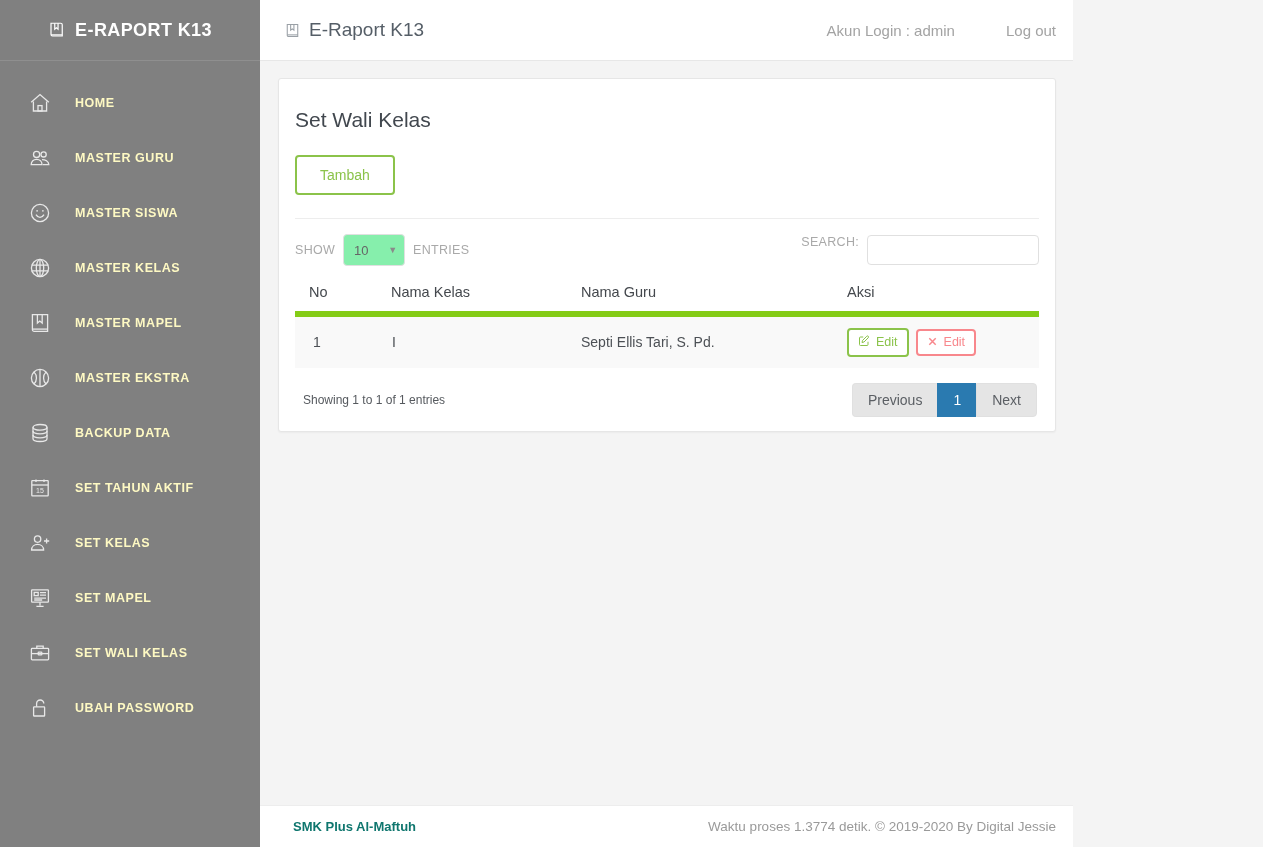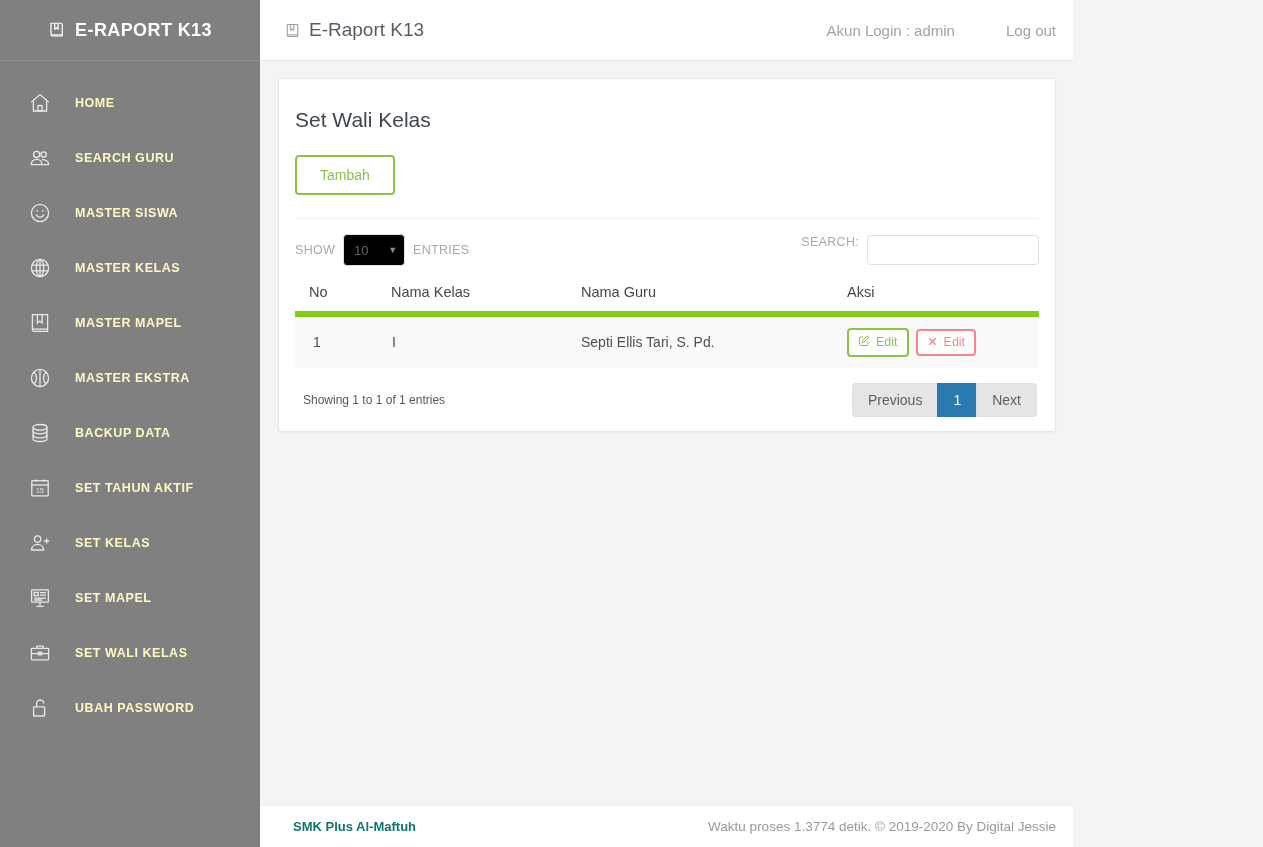--- a/index.html
+++ b/index.html
@@ -115,21 +115,21 @@
     border-top: 1px solid #ededed;
     padding-top: 15px;
     display: flex; align-items: center;
   }
   .length-box { display: flex; align-items: center; gap: 8px; }
   .lbl-muted { color: #a9a9a9; font-size: 12.5px; letter-spacing: 0.3px; }
   .select-wrap { position: relative; }
   .entries-select {
     appearance: none; -webkit-appearance: none;
     border: 1px solid #e0e0e0; border-radius: 4px;
-    background: #000000;
+    background: #86efac;
     height: 32px; width: 62px;
     padding: 0 20px 0 10px;
     font-size: 13px; color: #666;
     font-family: "Liberation Sans", sans-serif;
     cursor: pointer;
   }
   .select-caret {
     position: absolute; right: 8px; top: 50%;
     transform: translateY(-50%);
     pointer-events: none;
@@ -243,21 +243,21 @@
 
       <a class="menu-item">
         <span class="menu-icon">
           <svg width="24" height="24" viewBox="0 0 24 24" fill="none" stroke="currentColor" stroke-width="1.3">
             <circle cx="8.6" cy="8.4" r="3.1"></circle>
             <path d="M3.2 18.6c0-3.2 2.4-5.3 5.4-5.3s5.4 2.1 5.4 5.3z"></path>
             <circle cx="15.6" cy="8.4" r="2.6"></circle>
             <path d="M14 13.6c3 0 6.8 1.5 6.8 5h-6"></path>
           </svg>
         </span>
-        <span class="menu-label">SEARCH GURU</span>
+        <span class="menu-label">MASTER GURU</span>
       </a>
 
       <a class="menu-item">
         <span class="menu-icon">
           <svg width="24" height="24" viewBox="0 0 24 24" fill="none" stroke="currentColor" stroke-width="1.3">
             <circle cx="12" cy="12" r="8.6"></circle>
             <circle cx="9.1" cy="9.8" r="0.85" fill="currentColor" stroke="none"></circle>
             <circle cx="14.9" cy="9.8" r="0.85" fill="currentColor" stroke="none"></circle>
             <path d="M8 13.6c1 1.8 2.4 2.7 4 2.7s3-0.9 4-2.7"></path>
           </svg>

